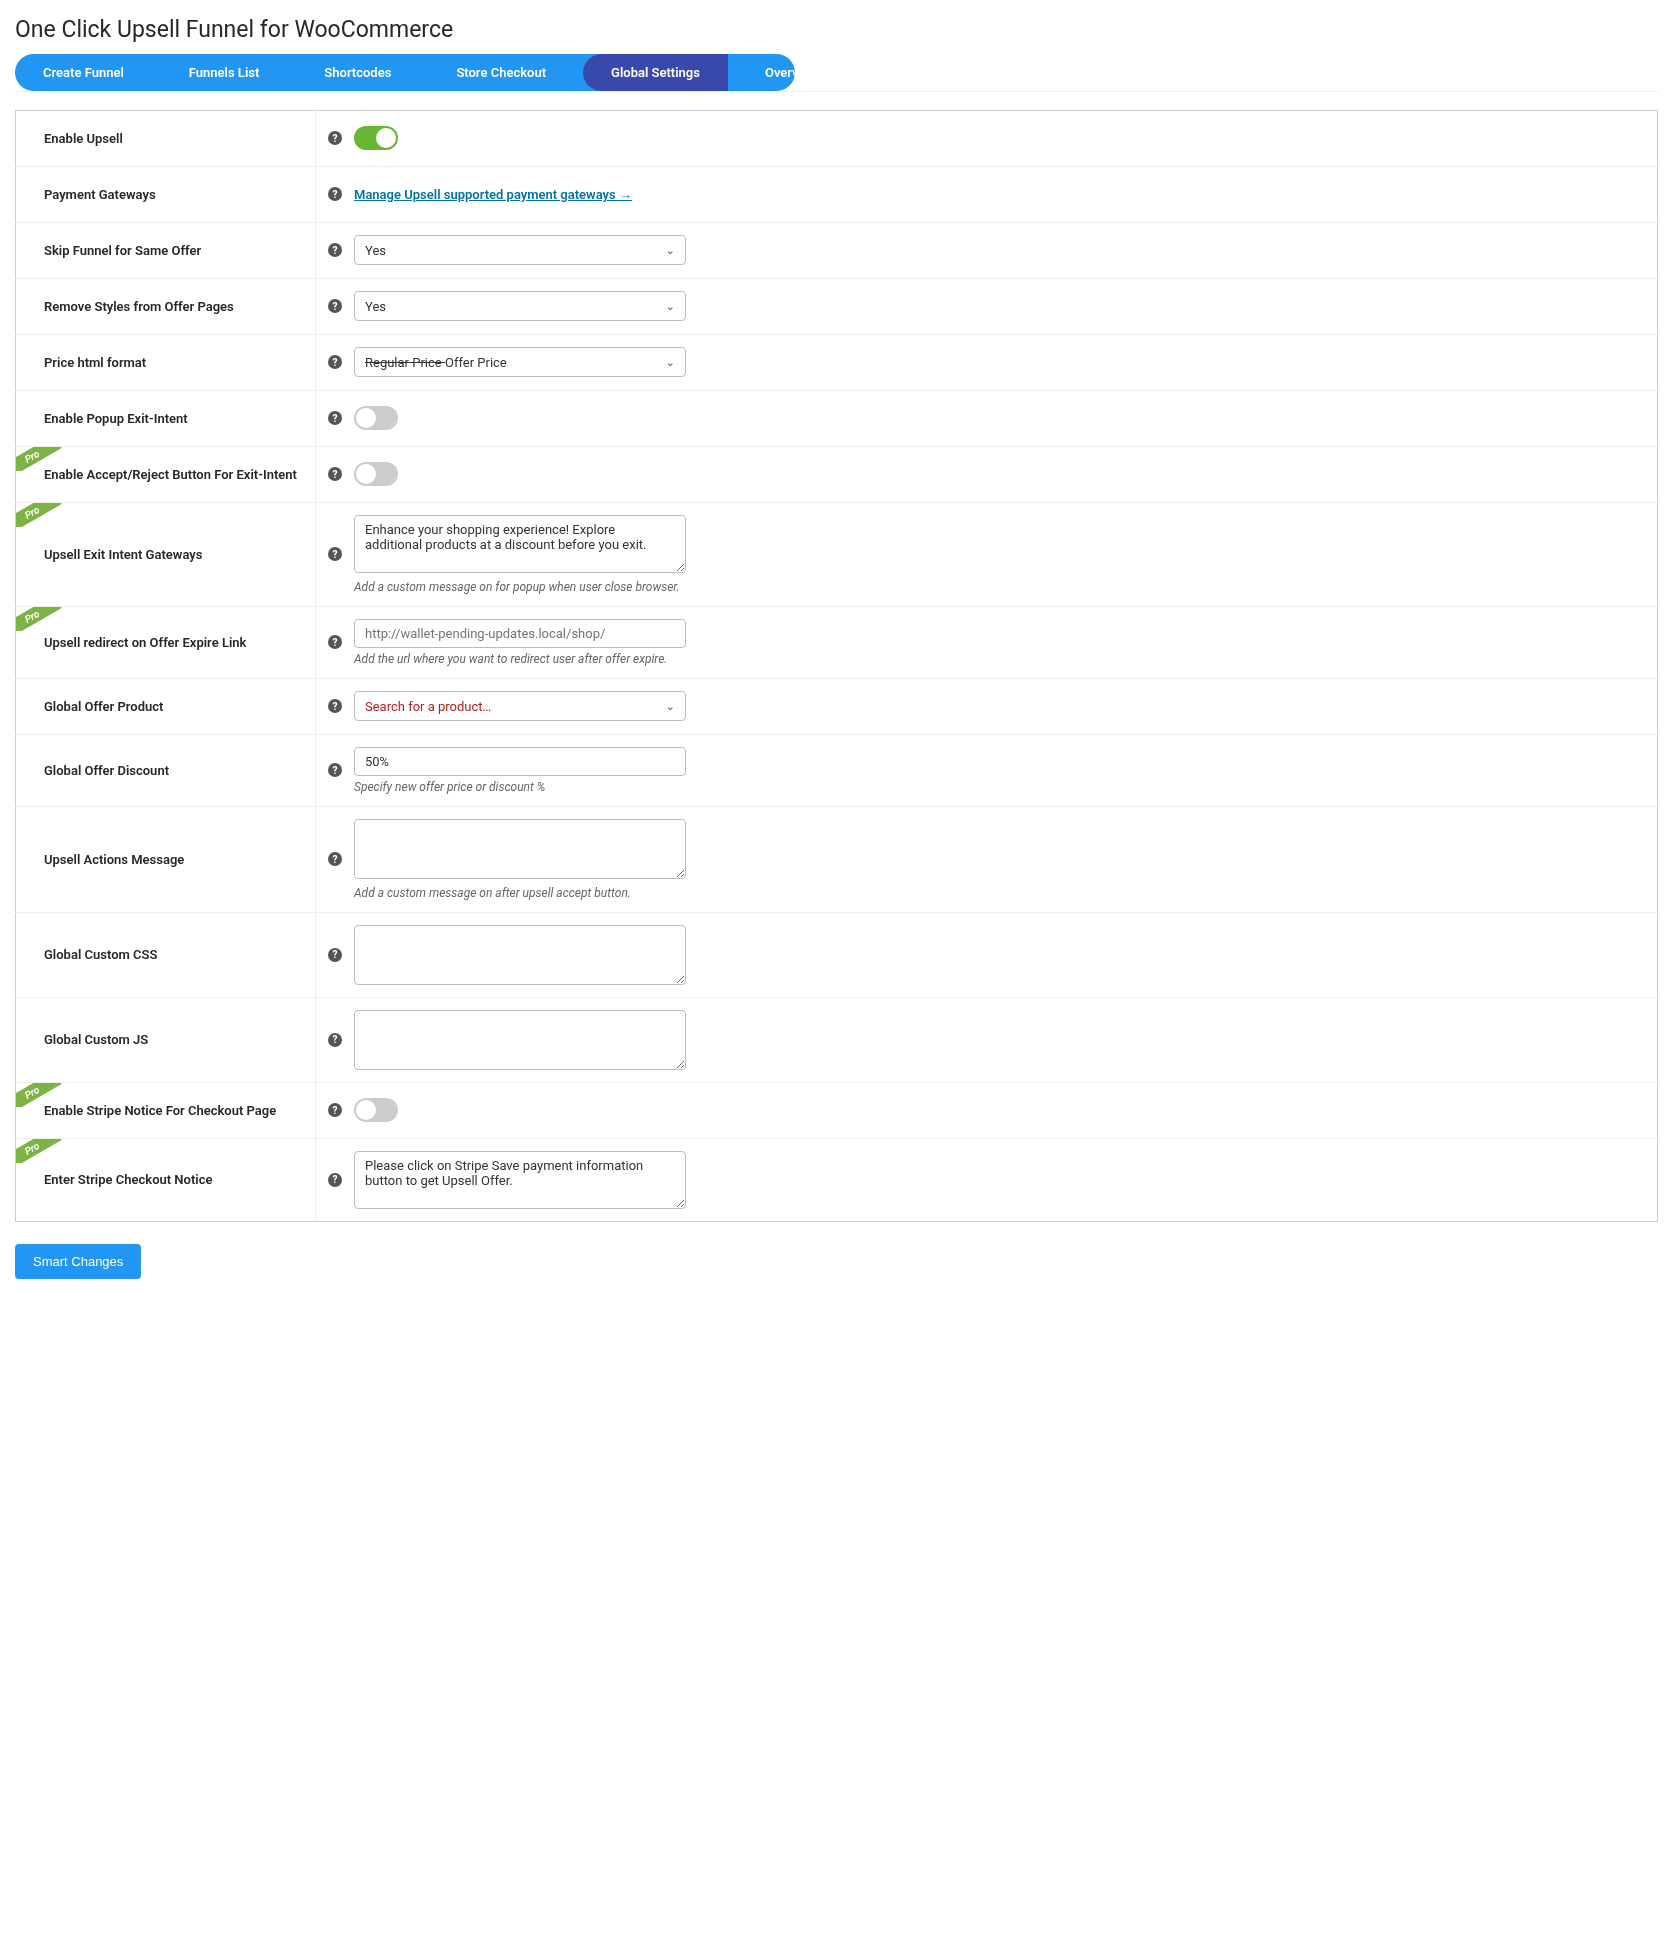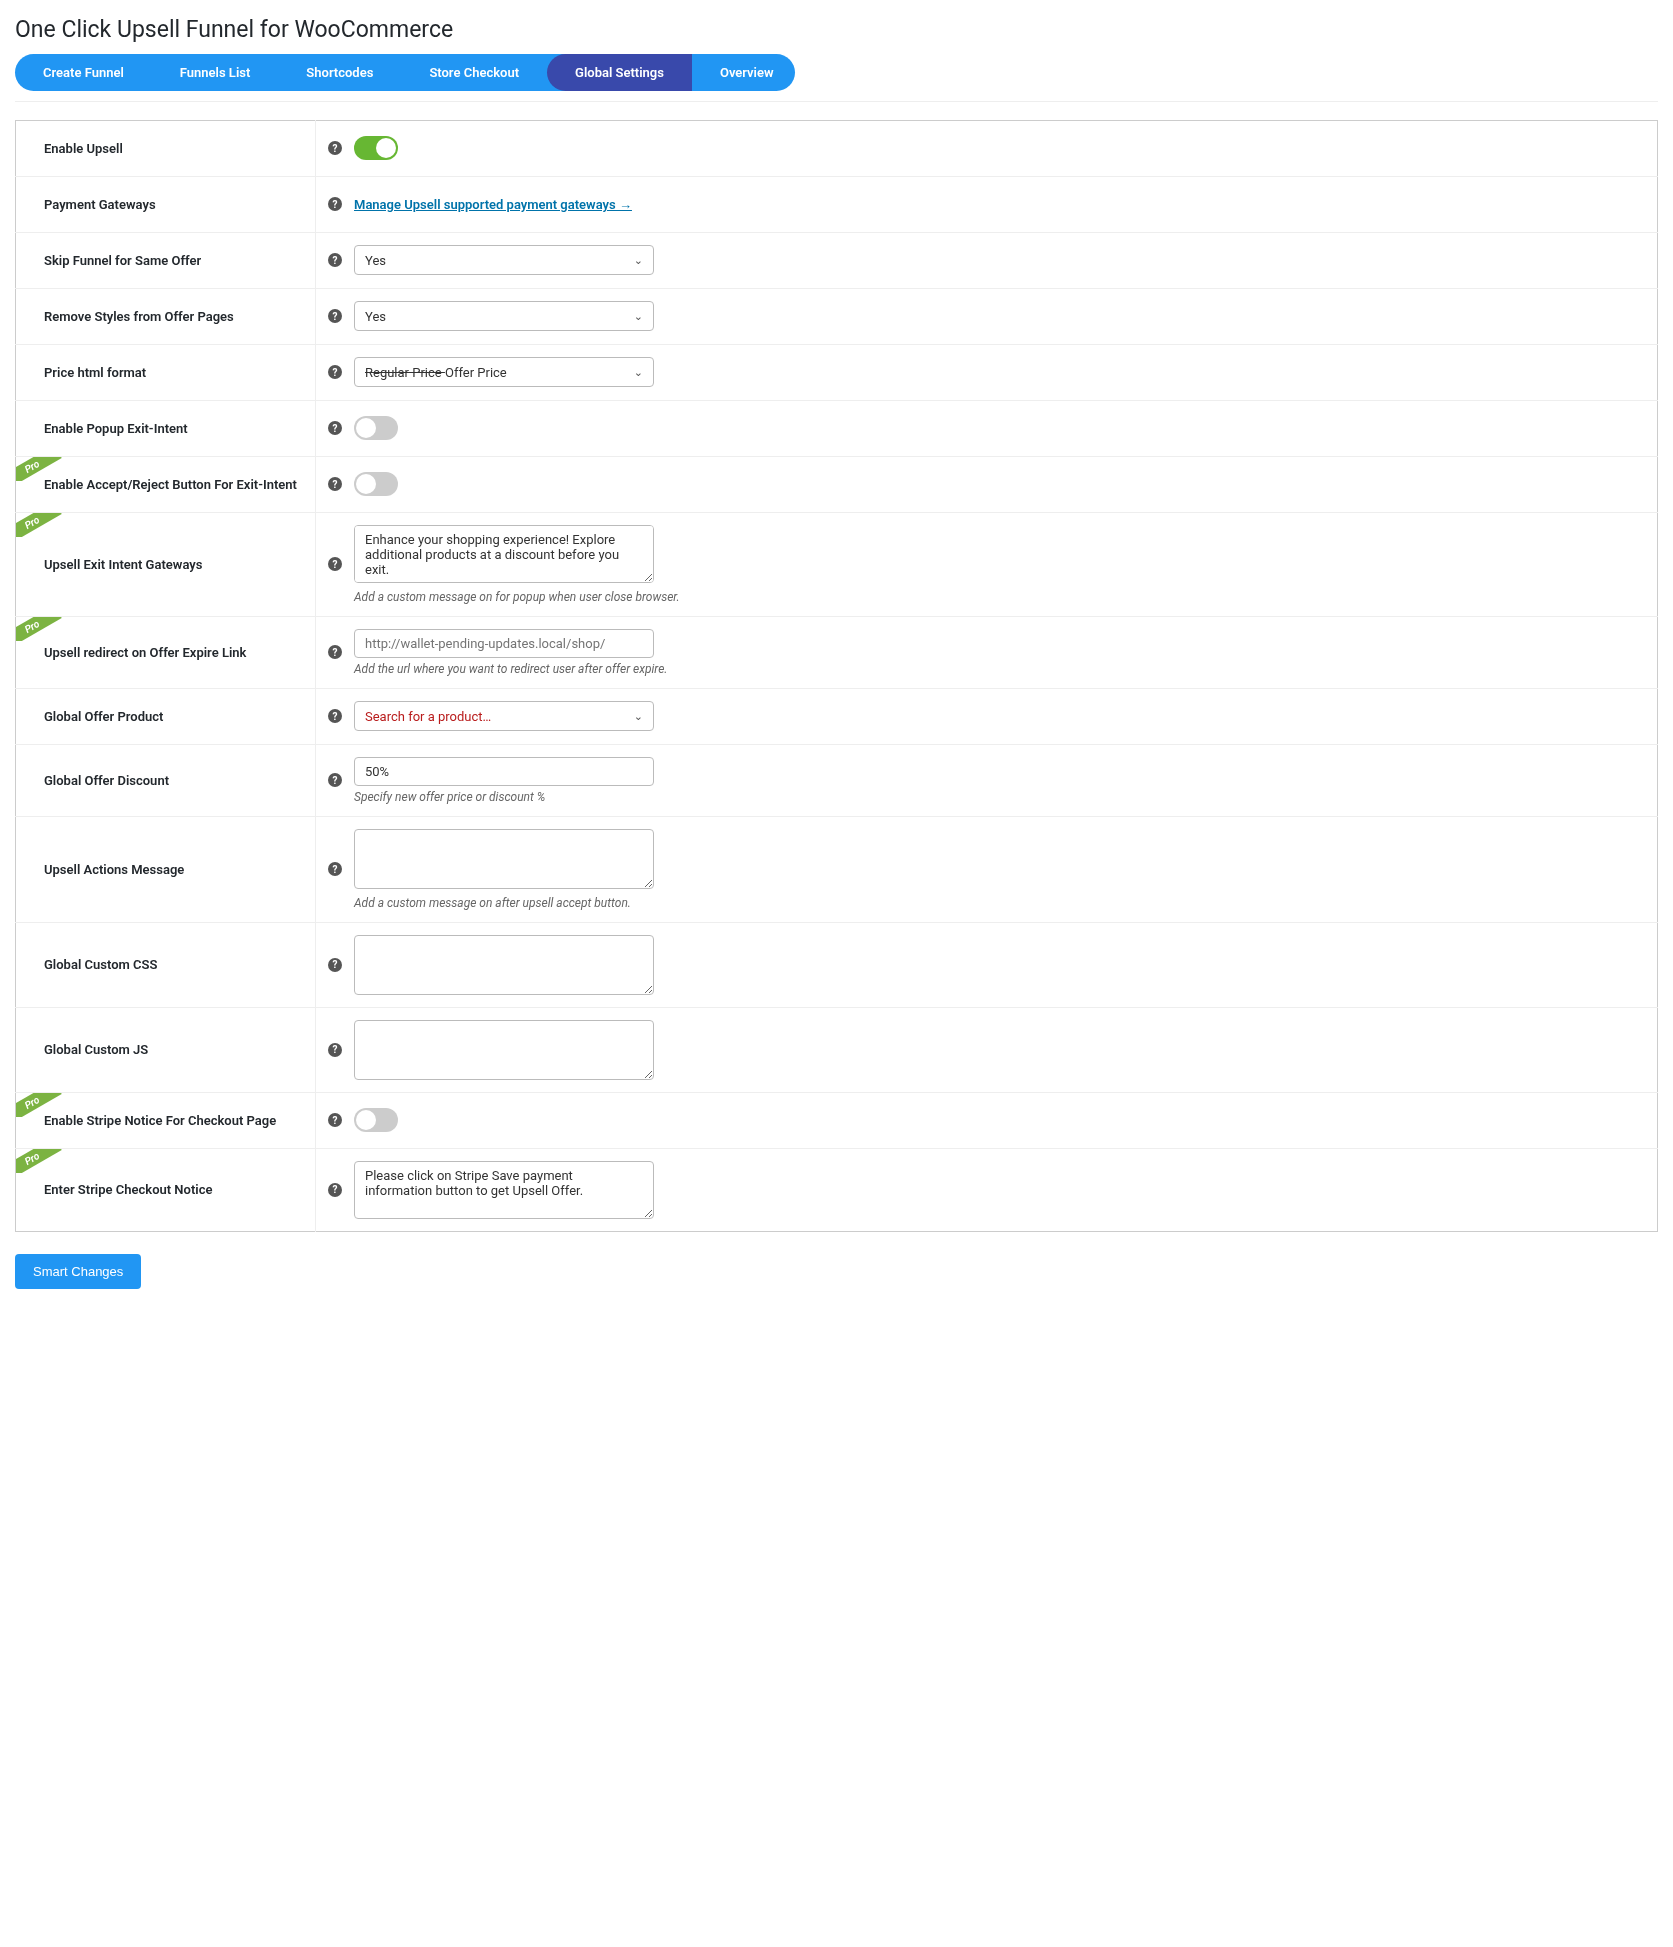--- a/index.html
+++ b/index.html
@@ -15,21 +15,22 @@
   font-weight: 400;
   padding: 0 0 9px 0;
   line-height: 1.3;
 }
 .tabs-bar {
   display: flex;
   background: #2196f3;
   border-radius: 22px 22px 22px 22px;
   overflow: hidden;
   width: 780px;
-  margin-bottom: 10px;
+  margin-bottom: 0;
+  gap: 9px;
 }
 .tab {
   flex: 0 0 auto;
   color: #fff;
   font-size: 13px;
   font-weight: 600;
   padding: 11px 28px;
   text-align: center;
   cursor: pointer;
   position: relative;
@@ -87,21 +88,21 @@
   background: #ccc; display: inline-block; vertical-align: middle;
 }
 .toggle .knob {
   position: absolute; width: 20px; height: 20px; border-radius: 50%; background: #fff;
   top: 2px; left: 2px; transition: left .15s;
 }
 .toggle.on { background: #67b733; }
 .toggle.on .knob { left: 22px; }
 a.link { color: #0073aa; text-decoration: underline; font-weight: 600; }
 select, input[type=text], textarea, .select-like {
-  width: 300px;
+  width: 332px;
   max-width: 100%;
   padding: 6px 10px;
   border: 1px solid #bbb;
   border-radius: 4px;
   font-size: 13px;
   background: #fff;
   font-family: inherit;
   color: #333;
 }
 .select-like {

